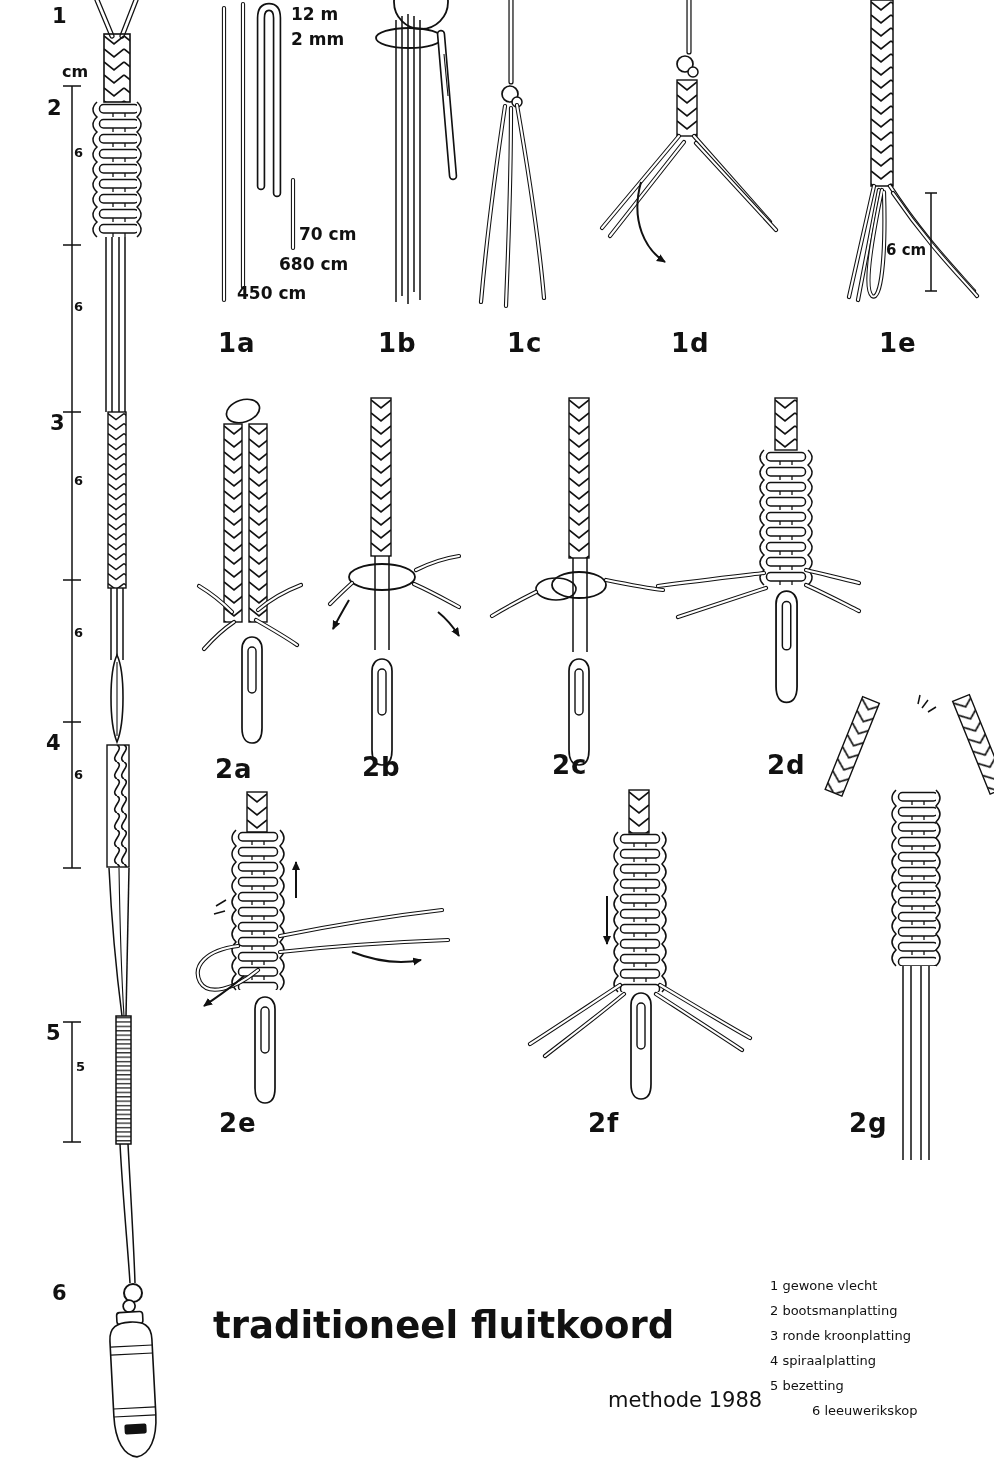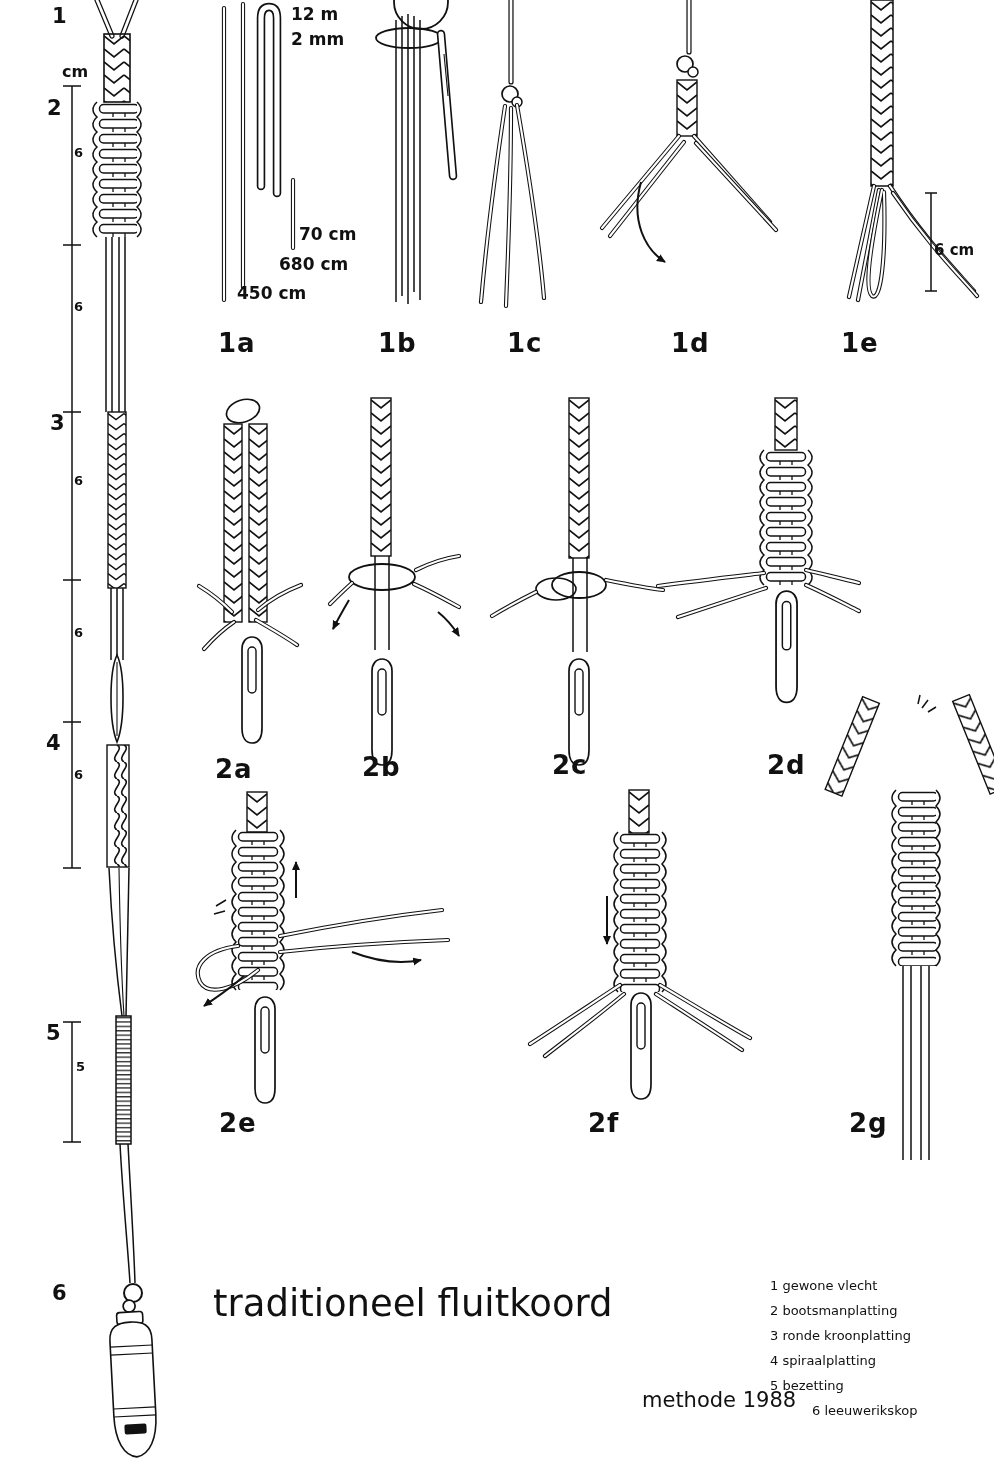--- a/index.html
+++ b/index.html
@@ -5,22 +5,22 @@
   html,body{margin:0;padding:0;background:#fff;}
   body{width:994px;height:1473px;font-family:"DejaVu Sans",sans-serif;color:#111;}
   #canvas{position:relative;width:994px;height:1473px;background:#fff;overflow:hidden;}
   .lbl{position:absolute;white-space:nowrap;color:#111;line-height:1;}
   .sec{font-size:21px;font-weight:700;}
   .tick{font-size:13px;font-weight:700;}
   .unit{font-size:16px;font-weight:700;}
   .fig{font-size:26px;font-weight:700;letter-spacing:1px;}
   .ann{font-size:17px;font-weight:700;}
   .ann-sm{font-size:15px;font-weight:700;}
-  .title{position:absolute;font-size:37px;font-weight:400;letter-spacing:0;}
-  .method{position:absolute;font-size:21px;font-weight:400;margin-left:34px;}
+  .title{position:absolute;font-size:37px;font-weight:700;letter-spacing:0;margin-top:22px;}
+  .method{position:absolute;font-size:21px;font-weight:400;}
   .legend-item{position:absolute;font-size:13px;font-weight:400;}
   svg.art{position:absolute;left:0;top:0;}
   path.ln{stroke:#111;stroke-width:1.5;fill:none;}
   path.lnt{stroke:#111;stroke-width:1.1;fill:none;}
   path.outl{fill:#fff;stroke:#111;stroke-width:1.6;}
   path.arrow{stroke:#111;stroke-width:2;fill:none;}
   path.tube,path.tubeThin,path.tubeFat{stroke:#111;fill:none;stroke-linecap:round;}
   path.tube{stroke-width:5.2;}
   path.tubeThin{stroke-width:4.2;}
   path.tubeFat{stroke-width:8.5;}
@@ -321,27 +321,27 @@
   <div class="lbl tick" style="left:74px;top:768px">6</div>
   <div class="lbl sec" style="left:46px;top:1023px">5</div>
   <div class="lbl tick" style="left:76px;top:1060px">5</div>
   <div class="lbl sec" style="left:52px;top:1283px">6</div>
 
   <div class="lbl ann" style="left:291px;top:6px">12 m</div>
   <div class="lbl ann" style="left:291px;top:31px">2 mm</div>
   <div class="lbl ann" style="left:299px;top:226px">70 cm</div>
   <div class="lbl ann" style="left:279px;top:256px">680 cm</div>
   <div class="lbl ann" style="left:237px;top:285px">450 cm</div>
-  <div class="lbl ann-sm" style="left:934px;top:243px">6 cm</div>
+  <div class="lbl ann-sm" style="left:886px;top:243px">6 cm</div>
 
   <div class="lbl fig" style="left:218px;top:330px">1a</div>
   <div class="lbl fig" style="left:378px;top:330px">1b</div>
   <div class="lbl fig" style="left:507px;top:330px">1c</div>
   <div class="lbl fig" style="left:671px;top:330px">1d</div>
-  <div class="lbl fig" style="left:841px;top:330px">1e</div>
+  <div class="lbl fig" style="left:879px;top:330px">1e</div>
   <div class="lbl fig" style="left:215px;top:756px">2a</div>
   <div class="lbl fig" style="left:362px;top:754px">2b</div>
   <div class="lbl fig" style="left:552px;top:752px">2c</div>
   <div class="lbl fig" style="left:767px;top:752px">2d</div>
   <div class="lbl fig" style="left:219px;top:1110px">2e</div>
   <div class="lbl fig" style="left:588px;top:1110px">2f</div>
   <div class="lbl fig" style="left:849px;top:1110px">2g</div>
 
   <div class="title" style="left:213px;top:1282px">traditioneel fluitkoord</div>
   <div class="method" style="left:608px;top:1388px">methode 1988</div>

